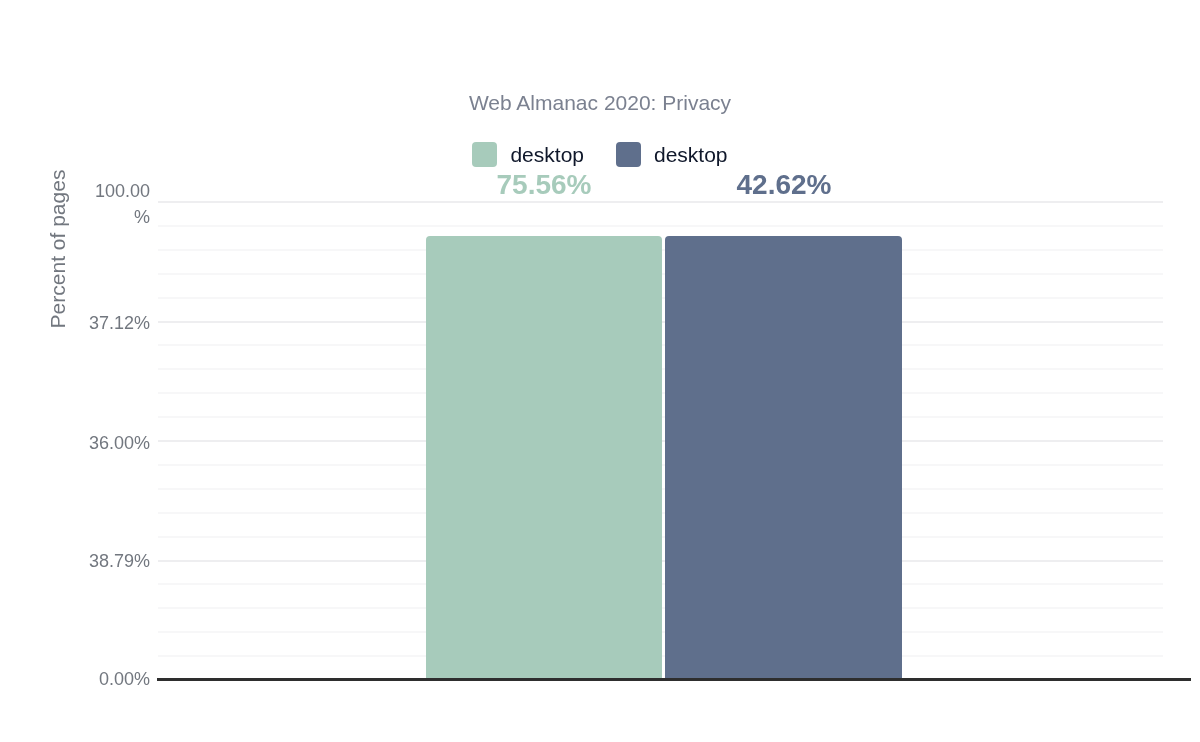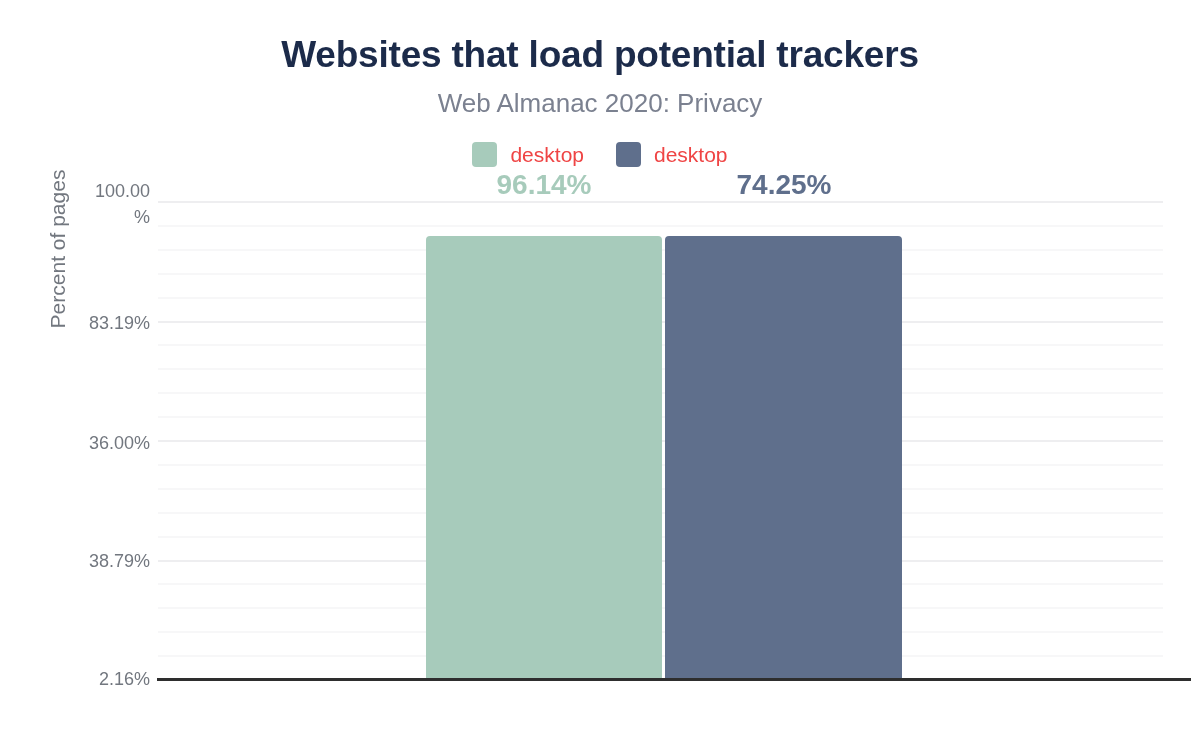--- a/index.html
+++ b/index.html
@@ -35,21 +35,21 @@
     letter-spacing: -0.2px;
     line-height: 46px;
     white-space: nowrap;
   }
   .chart-subtitle {
     position: absolute;
     left: 0;
     top: 87px;
     width: 1200px;
     text-align: center;
-    font-size: 26px;
+    font-size: 21px;
     font-weight: normal;
     color: #7b8190;
     line-height: 32px;
     white-space: nowrap;
   }
 
   
   .legend {
     position: absolute;
     left: 0;
@@ -66,21 +66,21 @@
     gap: 13px;
   }
   .legend-swatch {
     width: 25px;
     height: 25px;
     border-radius: 4px;
     display: block;
   }
   .legend-label {
     font-size: 21px;
-    color: #ef4444;
+    color: #0f172a;
     line-height: 25px;
     white-space: nowrap;
   }
 
   
   .plot {
     position: absolute;
     left: 158px;
     top: 202px;
     width: 1005px;
@@ -143,46 +143,45 @@
     text-align: center;
     line-height: 34px;
     white-space: nowrap;
   }
 </style>
 </head>
 <body>
 
 <div id="chart-root">
 
-  <div class="chart-title">Websites that load potential trackers</div>
 
   <div class="chart-subtitle">Web Almanac 2020: Privacy</div>
 
   <div class="legend">
     <div class="legend-item">
       <span class="legend-swatch" style="background:#a7cbbb"></span>
       <span class="legend-label">desktop</span>
     </div>
     <div class="legend-item">
       <span class="legend-swatch" style="background:#5f6f8c"></span>
       <span class="legend-label">desktop</span>
     </div>
   </div>
 
-  <div class="bar-value-label" style="left:424px; width:240px; color:#a7cbbb;">96.14%</div>
-  <div class="bar-value-label" style="left:664px; width:240px; color:#5f6f8c;">74.25%</div>
+  <div class="bar-value-label" style="left:424px; width:240px; color:#a7cbbb;">75.56%</div>
+  <div class="bar-value-label" style="left:664px; width:240px; color:#5f6f8c;">42.62%</div>
 
   <div class="y-axis-title">Percent of pages</div>
 
   <div class="y-tick" style="top:178px;">100.00
 %</div>
-  <div class="y-tick" style="top:310px;">83.19%</div>
+  <div class="y-tick" style="top:310px;">37.12%</div>
   <div class="y-tick" style="top:430px;">36.00%</div>
   <div class="y-tick" style="top:548px;">38.79%</div>
-  <div class="y-tick" style="top:666px;">2.16%</div>
+  <div class="y-tick" style="top:666px;">0.00%</div>
 
   <div class="plot">
     <div id="gridlines">
         <div class="gridline" style="top: 453.1px;"></div>
         <div class="gridline" style="top: 429.2px;"></div>
         <div class="gridline" style="top: 405.3px;"></div>
         <div class="gridline" style="top: 381.4px;"></div>
         <div class="gridline major" style="top: 357.5px;"></div>
         <div class="gridline" style="top: 333.6px;"></div>
         <div class="gridline" style="top: 309.7px;"></div>

